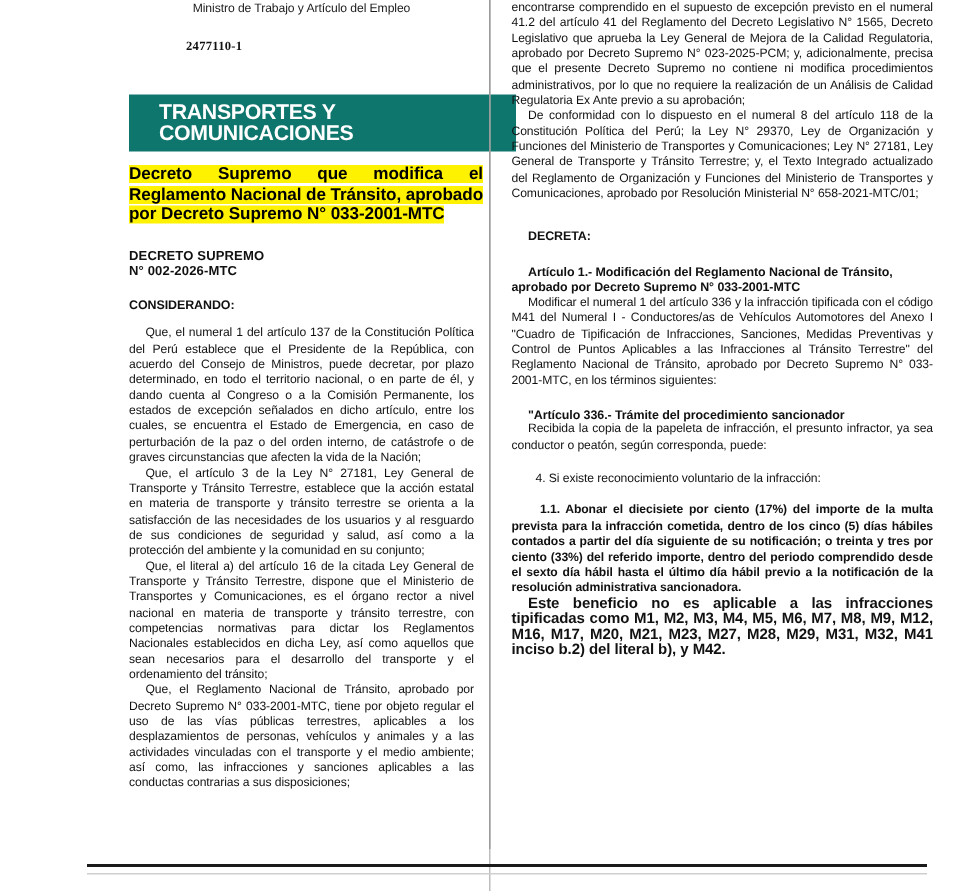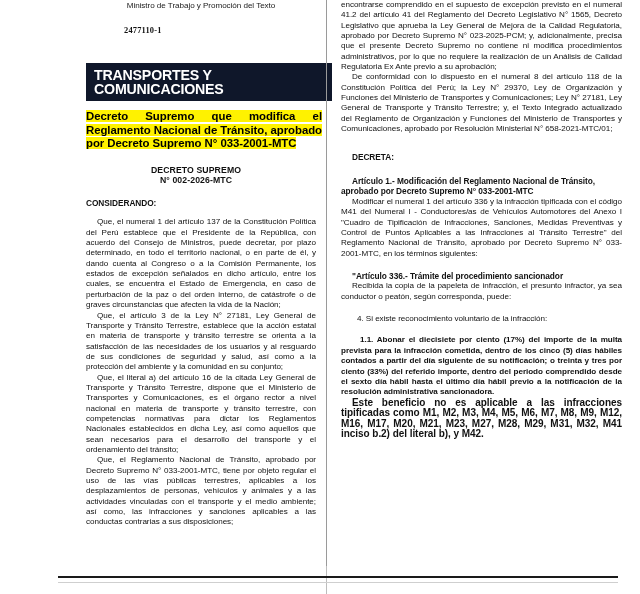--- a/index.html
+++ b/index.html
@@ -83,47 +83,47 @@
     font-size: 8.4px;
     font-weight: bold;
     margin: 0;
     padding-top: 15px;
     padding-left: 38px;
     letter-spacing: 0.2px;
     font-family: Liberation Serif, serif;
   }
   .section-banner {
     margin: 26px 0 0 0;
-    background: #0f172a;
+    background: #0f766e;
     color: #ffffff;
     font-size: 14.2px;
     font-weight: bold;
     letter-spacing: -0.2px;
-    padding: 5px 0 5px 8px;
+    padding: 5px 0 5px 20px;
     line-height: 1.0;
     width: 238px;
   }
   .title-highlight {
     margin: 9px 0 0 0;
     font-size: 11.4px;
     font-weight: bold;
     line-height: 13.6px;
     text-align: justify;
     text-justify: inter-word;
     color: #000000;
     width: 236px;
   }
   .title-highlight span.hl {
     background: #fff200;
     box-decoration-break: clone;
     -webkit-box-decoration-break: clone;
   }
   .decreto-head {
     margin: 14px 0 0 0;
-    text-align: center;
+    text-align: left;
     font-size: 8.7px;
     font-weight: bold;
     line-height: 10.6px;
     letter-spacing: 0.1px;
     padding-right: 10px;
   }
   .prez {
     margin: 13px 0 0 0;
     text-align: center;
     font-size: 8.4px;
@@ -201,21 +201,21 @@
 <body>
 
 <div id="page">
 
   <div class="gutter-left"></div>
 
   <div class="columns">
 
     <div class="col col-left">
 
-      <p class="signer">Ministro de Trabajo y Promoción del Texto</p>
+      <p class="signer">Ministro de Trabajo y Artículo del Empleo</p>
 
       <p class="docnum">2477110-1</p>
 
       <div class="section-banner">TRANSPORTES Y COMUNICACIONES</div>
 
       <p class="title-highlight"><span class="hl">Decreto Supremo que modifica el Reglamento Nacional de Tránsito, aprobado por Decreto Supremo N° 033-2001-MTC</span></p>
 
       <div class="decreto-head">
         <div>DECRETO SUPREMO</div>
         <div>N° 002-2026-MTC</div>

